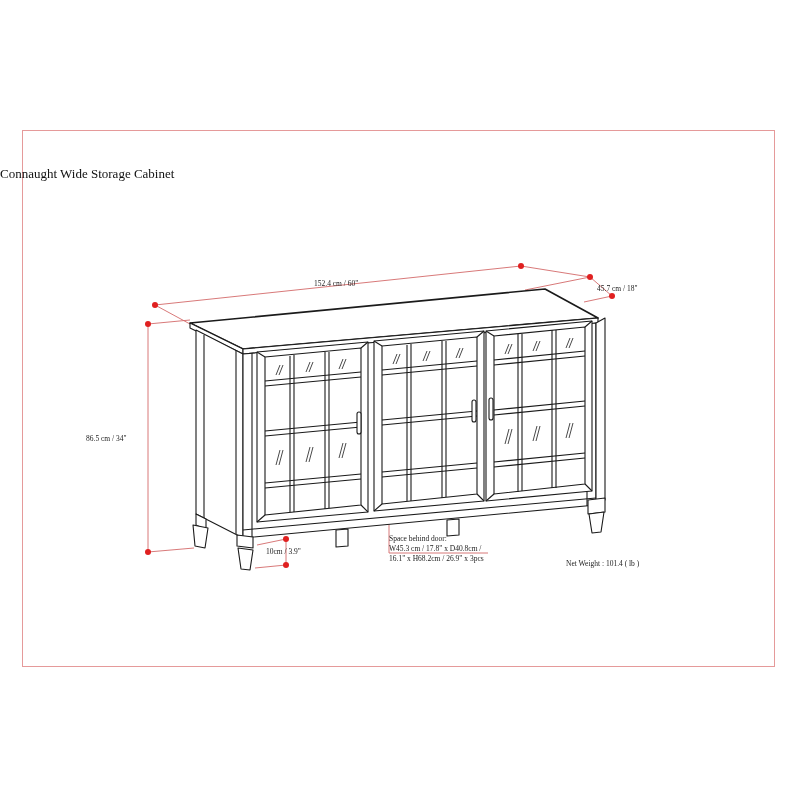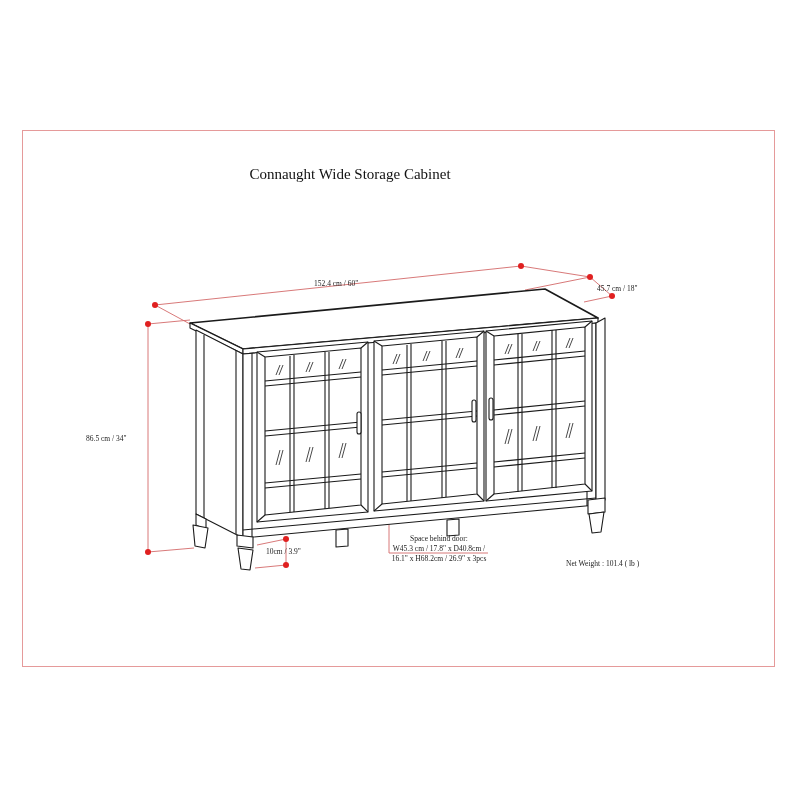--- a/index.html
+++ b/index.html
@@ -1,21 +1,21 @@
 <!DOCTYPE html>
 <html><head>
 <meta charset="utf-8">
 <style>
   html, body { margin:0; padding:0; background:#ffffff; }
   body { width:800px; height:800px; position:relative; overflow:hidden; font-family:"Liberation Serif", serif; }
   .frame { position:absolute; left:22px; top:130px; width:753px; height:537px; border:1.5px solid #e59a9a; box-sizing:border-box; }
-  .title { position:absolute; left:0; width:700px; top:166px; text-align:center; font-size:15px; color:#111; }
+  .title { position:absolute; left:0; width:700px; top:166px; font-size:13px; color:#111; }
   svg.drawing { position:absolute; left:0; top:0; width:800px; height:800px; }
   .lbl { position:absolute; font-size:7.5px; color:#222; white-space:nowrap; line-height:1; }
-  .note { position:absolute; font-size:7.5px; color:#222; text-align:center; line-height:10px; white-space:nowrap; }
+  .note { position:absolute; font-size:7.5px; color:#222; line-height:10px; white-space:nowrap; }
 </style>
 </head>
 <body>
 
 <div class="frame"></div>
 <div class="title">Connaught Wide Storage Cabinet</div>
 
 <svg class="drawing" viewBox="0 0 800 800">
 
   <g stroke="#d46a6a" stroke-width="0.9" fill="none">

